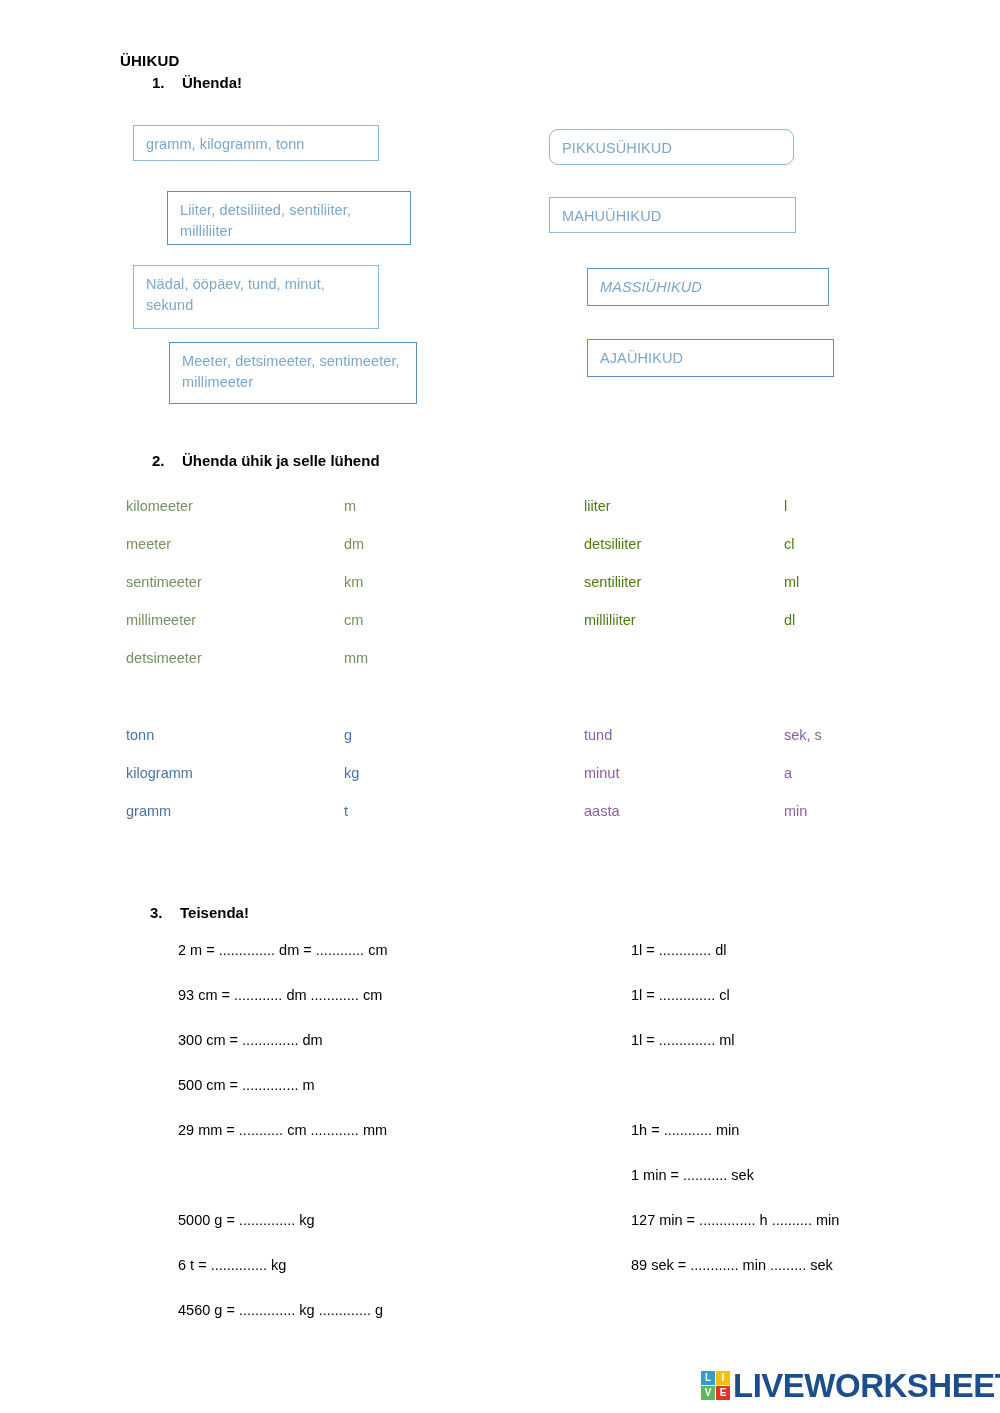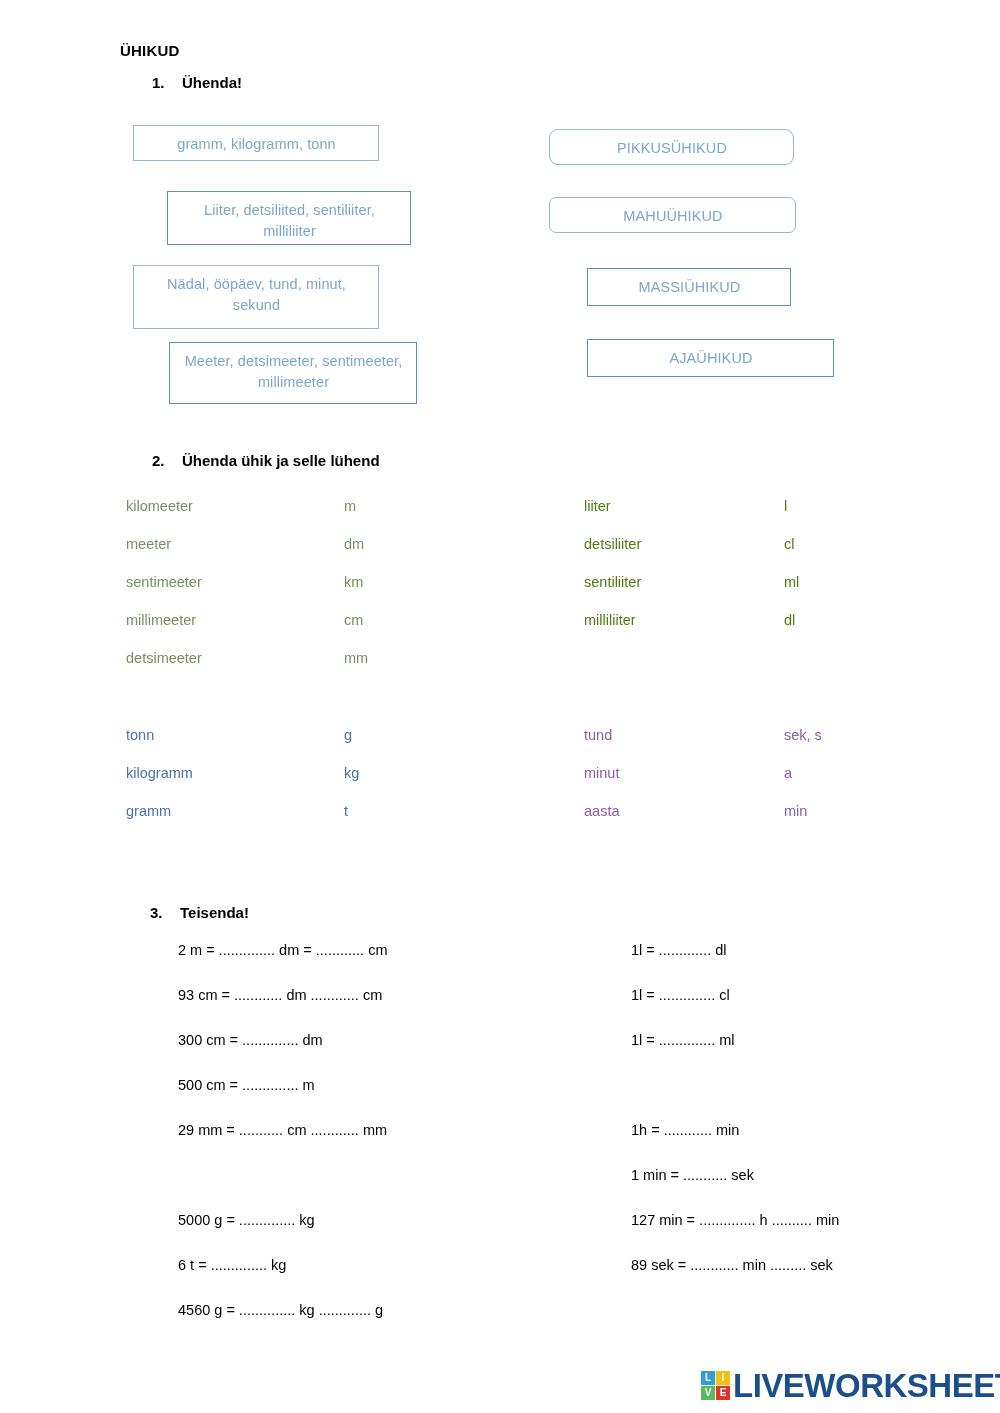--- a/index.html
+++ b/index.html
@@ -21,21 +21,21 @@
   .sheet {
     position: absolute;
     inset: 0;
     background: #fff;
   }
 
   
   .doc-title {
     position: absolute;
     left: 120px;
-    top: 42px;
+    top: 52px;
     font-size: 15px;
     font-weight: bold;
     letter-spacing: .2px;
   }
   .task-head {
     position: absolute;
     font-size: 15px;
     font-weight: bold;
     white-space: nowrap;
   }
@@ -47,32 +47,31 @@
   
   .dropbox {
     position: absolute;
     border: 1px solid #8fb8dd;
     background: #ffffff;
     color: #7ba7cd;
     font-size: 14.5px;
     line-height: 21px;
     padding: 8px 11px 8px 12px;
     letter-spacing: .1px;
-    text-align: center;
   }
   .dropbox.strong { border-color: #5a91bf; margin-left: 36px; }
 
   #b-mass   { left: 133px; top: 125px; width: 246px;  height: 36px; }
   #b-volume { left: 131px; top: 191px; width: 244px;  height: 54px; }
   #b-time   { left: 133px; top: 265px; width: 246px;  height: 64px; }
   #b-length { left: 133px; top: 342px; width: 248px;  height: 62px; }
 
   #t-length { left: 549px; top: 129px; width: 245px; height: 36px; border-radius: 9px; }
-  #t-volume { left: 549px; top: 197px; width: 247px; height: 36px; border-radius: 7px; }
-  #t-mass   { left: 551px; top: 268px; width: 204px; height: 38px; }
+  #t-volume { left: 549px; top: 197px; width: 247px; height: 36px; }
+  #t-mass   { left: 551px; top: 268px; width: 242px; height: 38px; font-style: italic; }
   #t-time   { left: 551px; top: 339px; width: 247px; height: 38px; }
 
   
   .match-col {
     position: absolute;
     font-size: 14.5px;
     line-height: 38px;
   }
   .match-row { white-space: nowrap; }
   .match-row .term {

